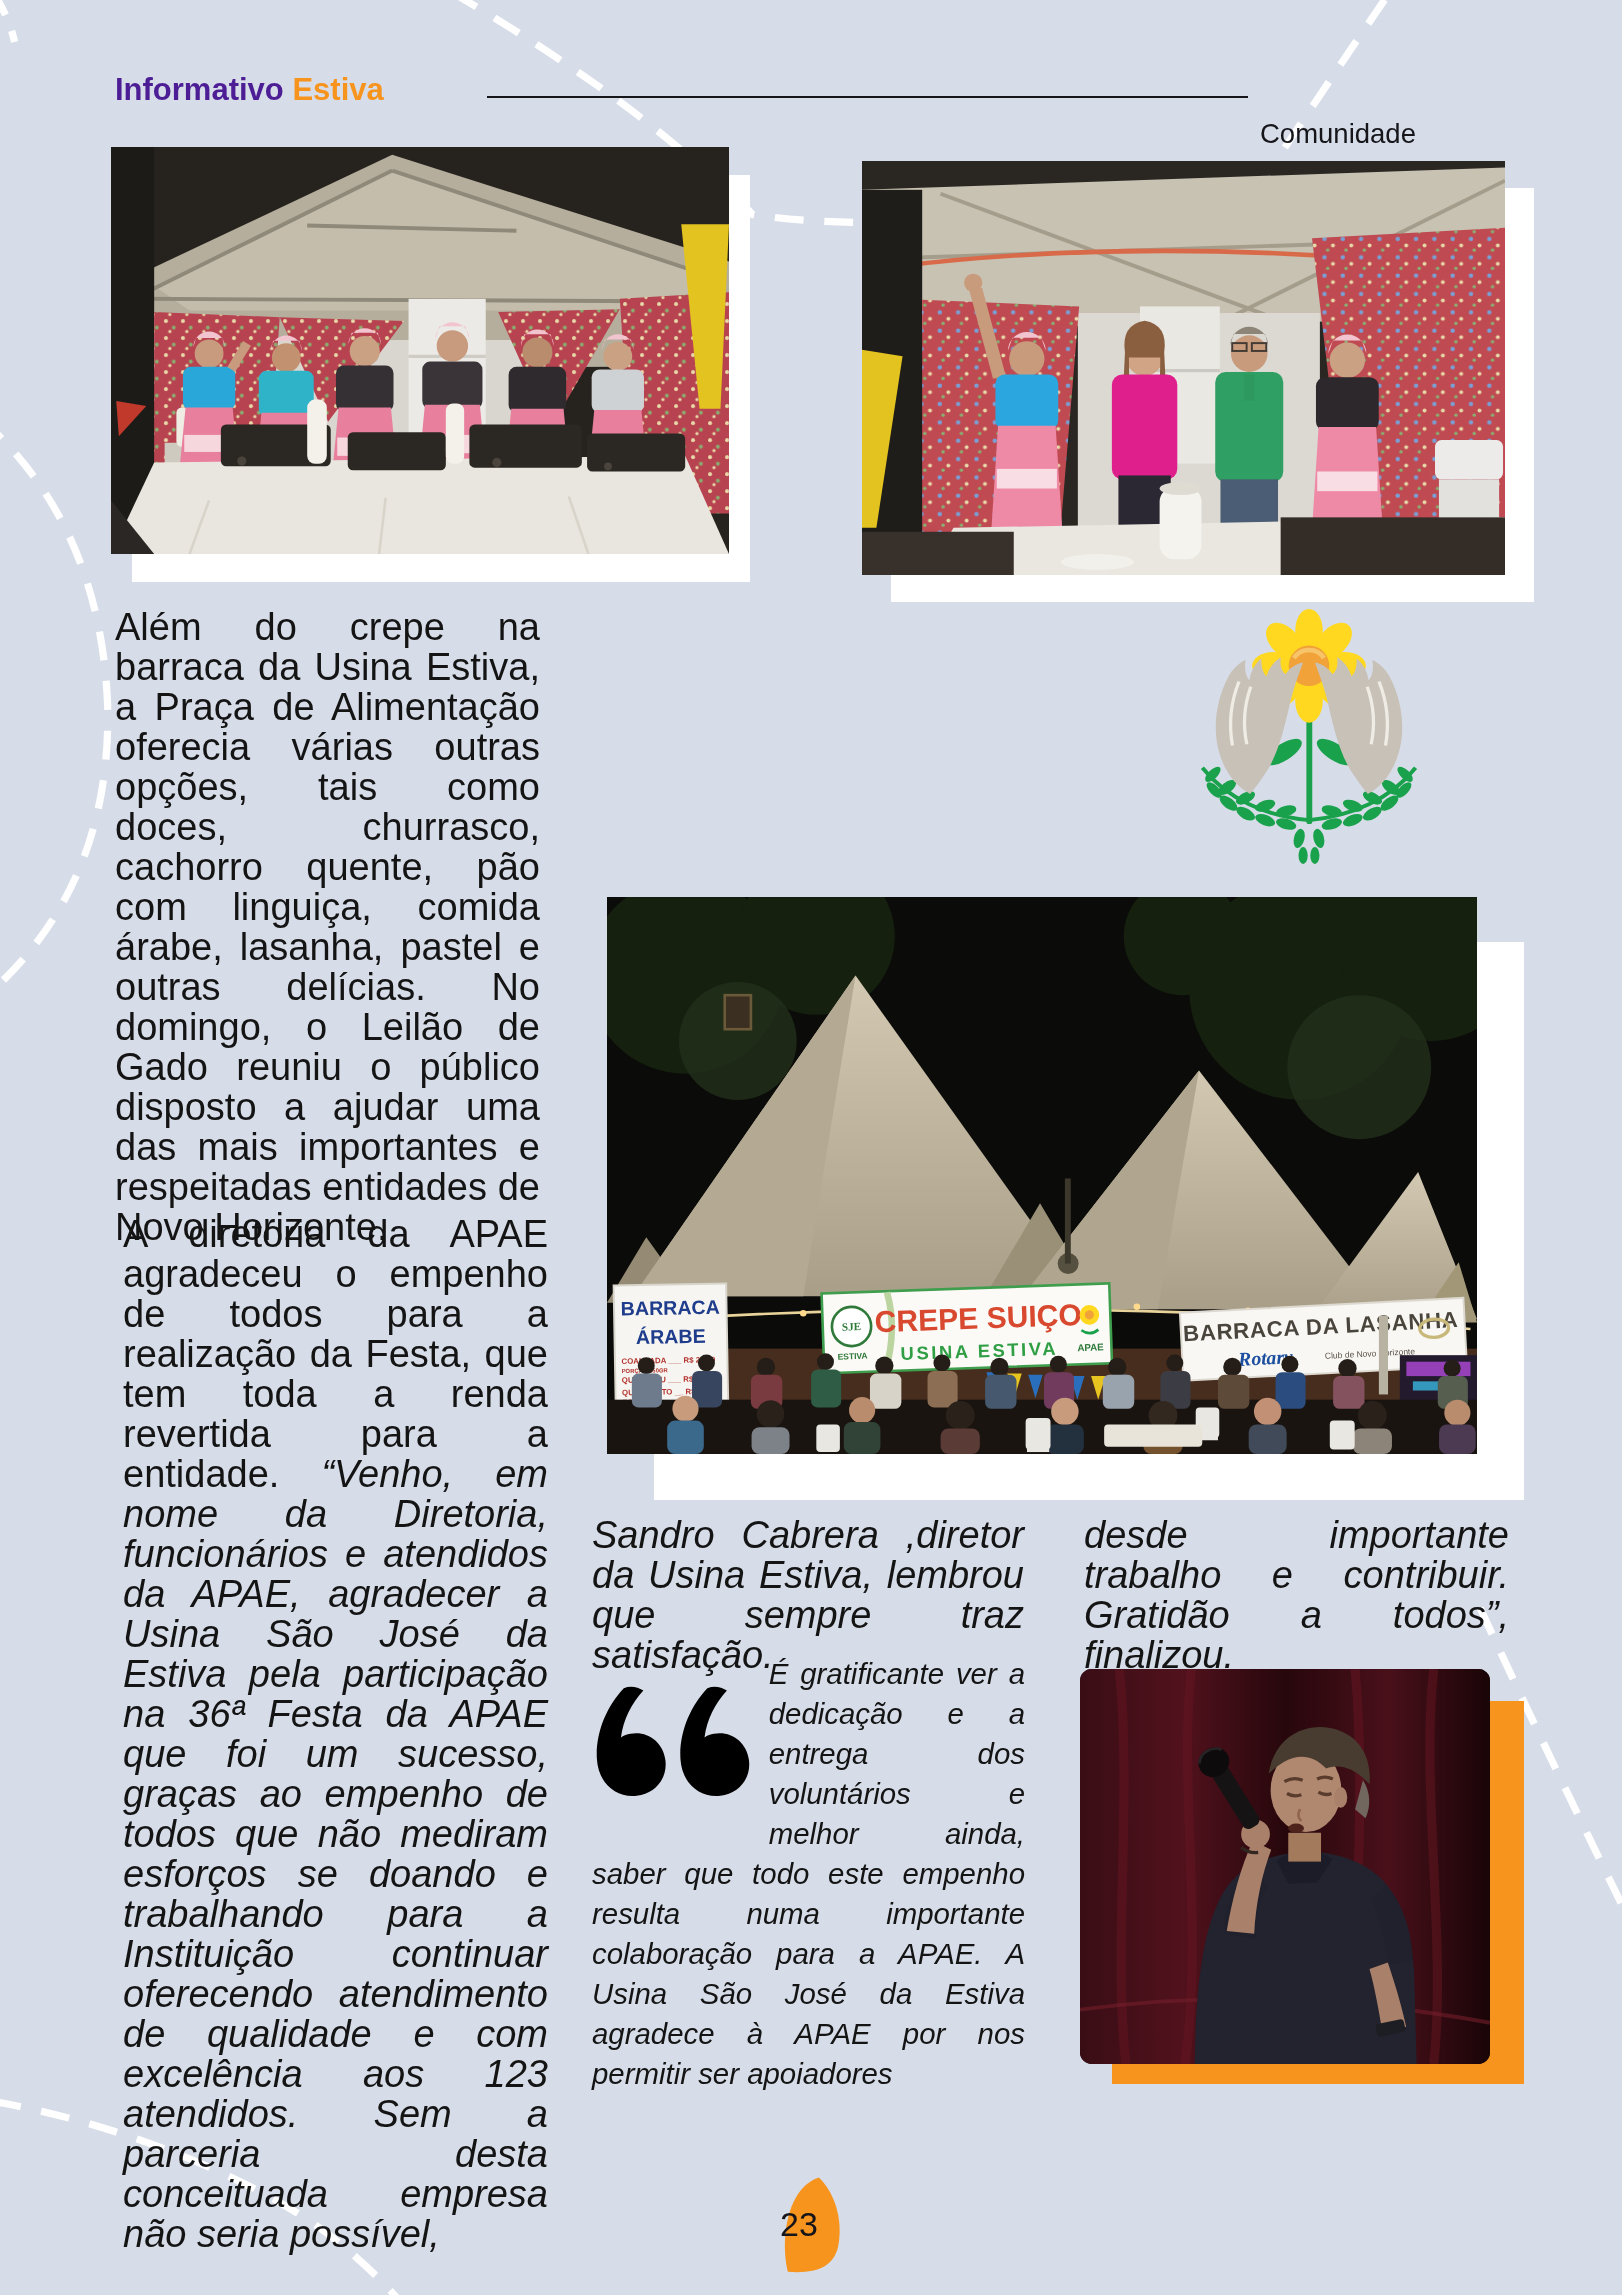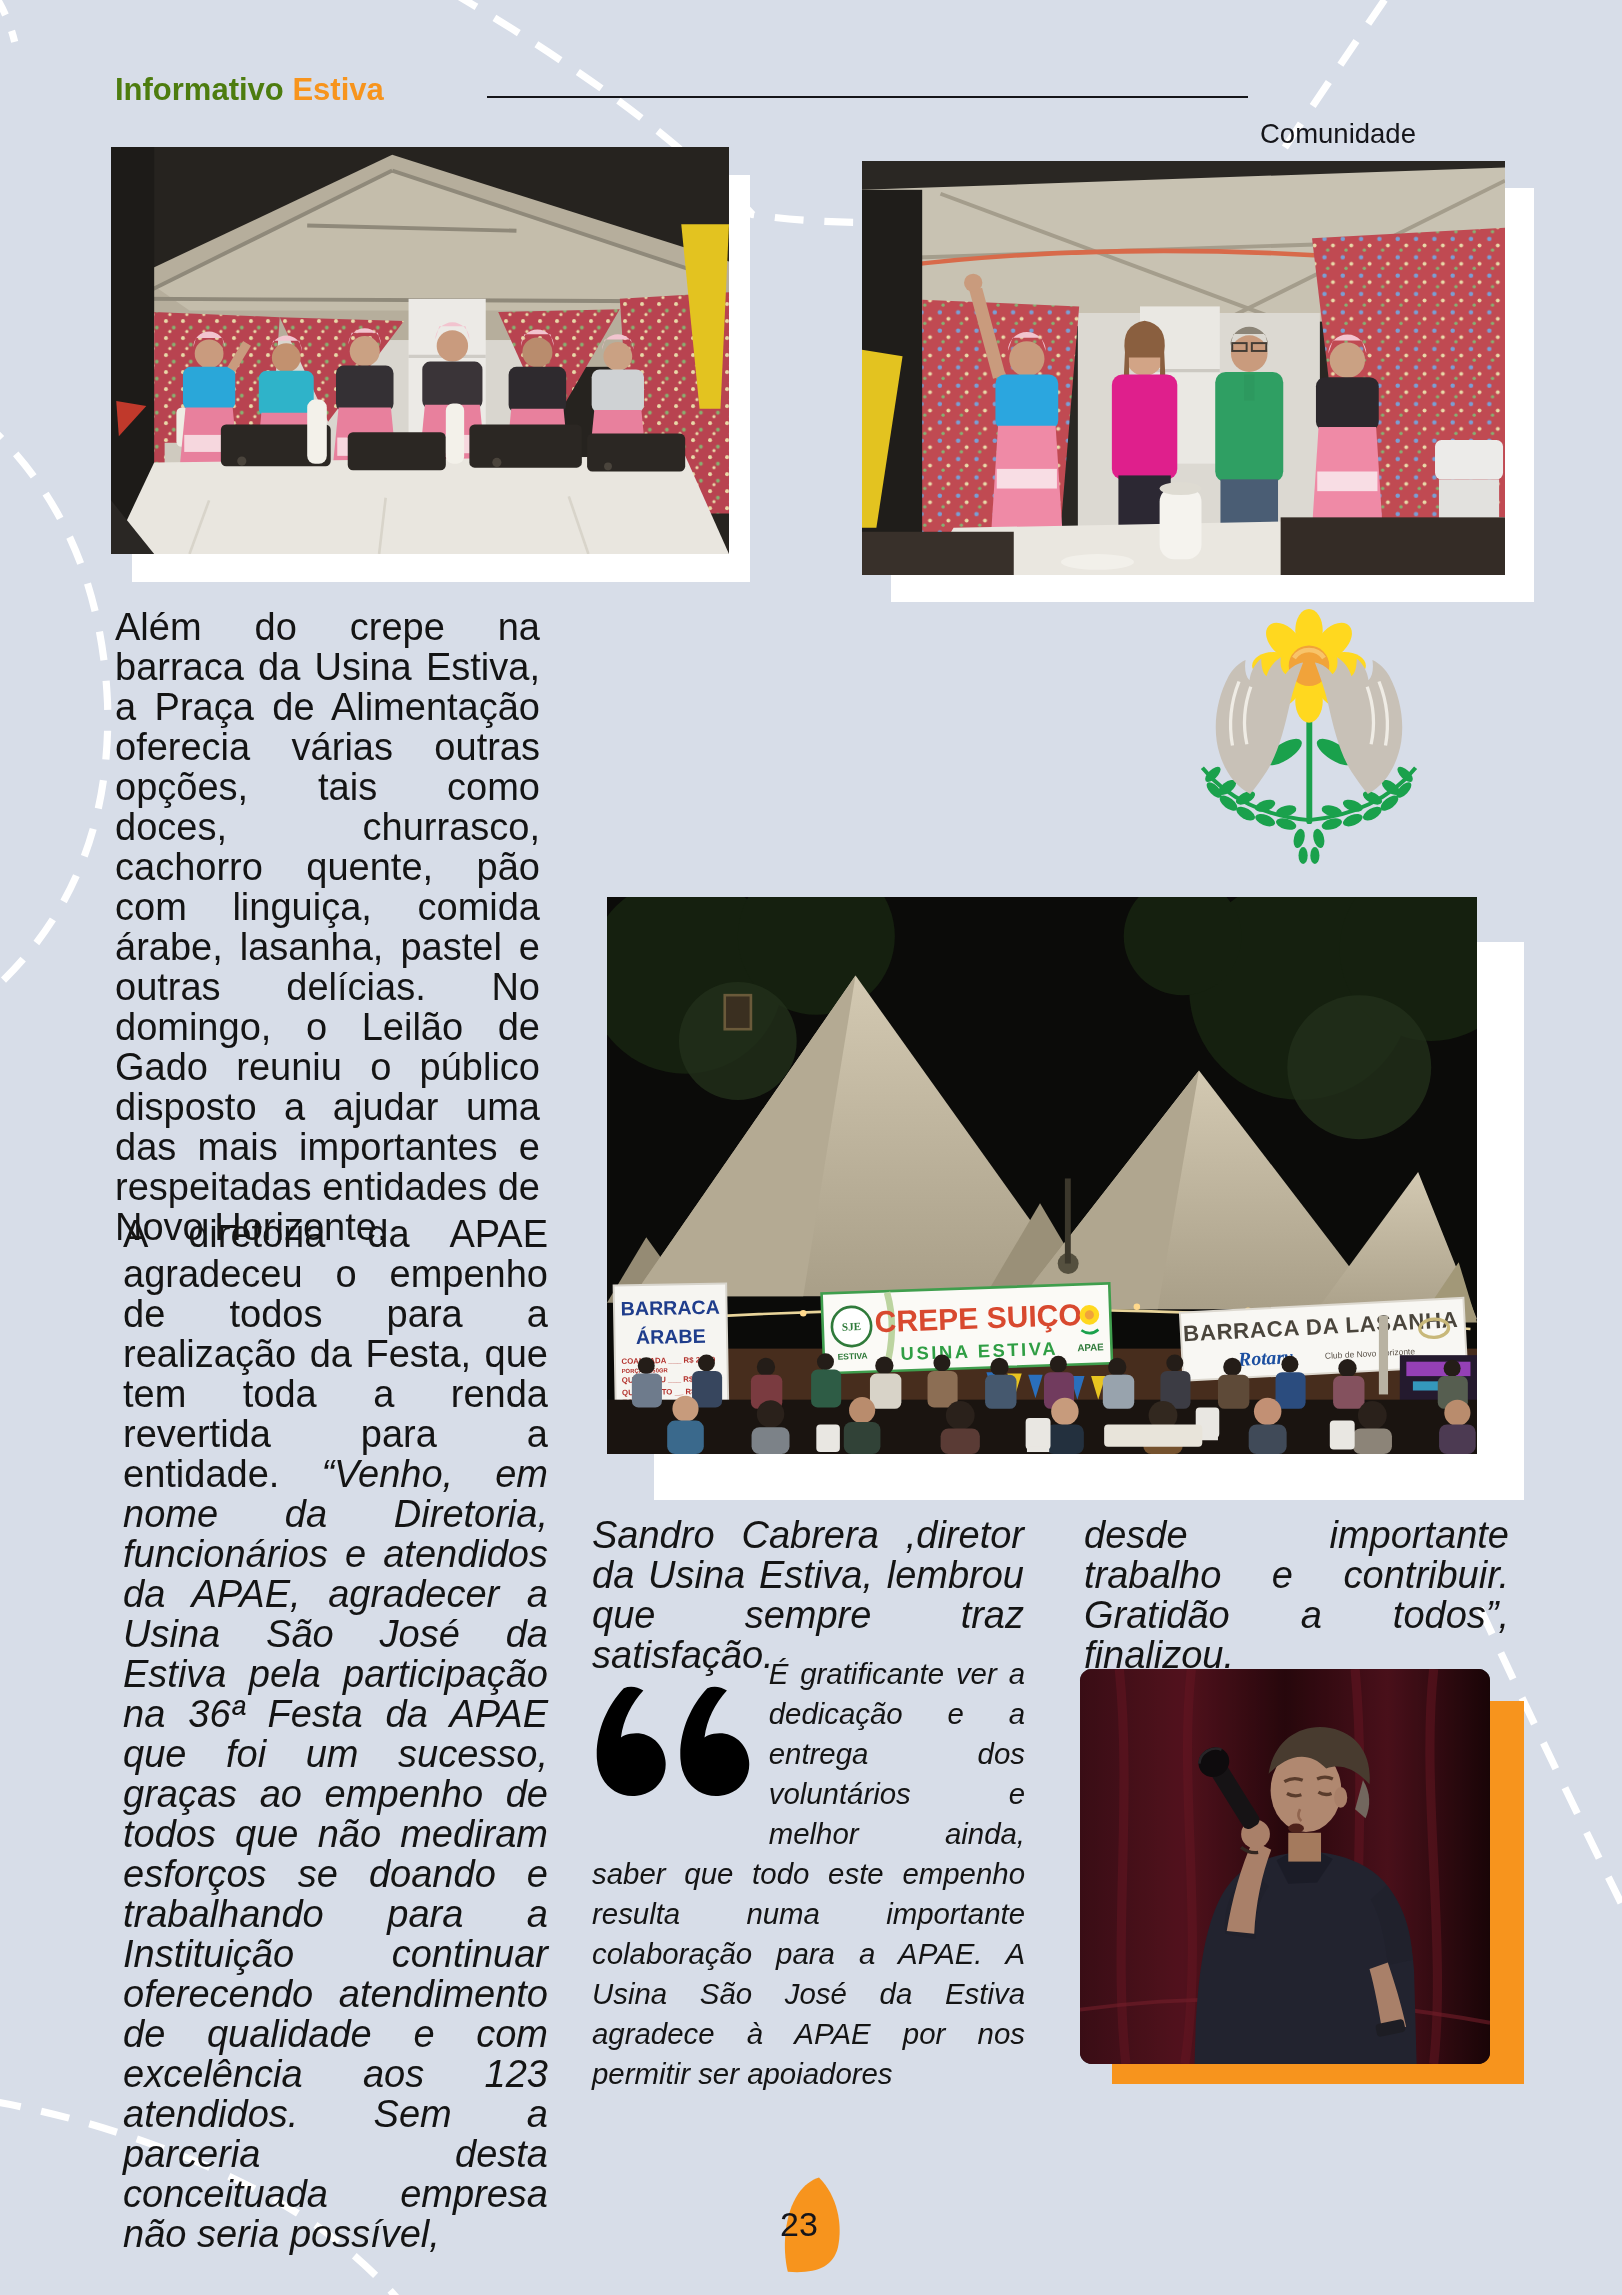--- a/index.html
+++ b/index.html
@@ -2,21 +2,21 @@
 <html style="font-size:10.5px"><head>
 <meta charset="utf-8">
 <style>
   html,body{margin:0;padding:0;background:#c9d1de;}
   .page{position:relative;width:1623px;height:2295px;background:#d7dde8;overflow:hidden;
         font-family:"Liberation Sans",sans-serif;color:#141414;}
   .abs{position:absolute;}
   svg{display:block;}
   
   .brand{position:absolute;left:115px;top:72px;font-size:31px;font-weight:bold;white-space:nowrap;}
-  .brand .w{color:#4d7c0f;}
+  .brand .w{color:#4c1d95;}
   .brand .o{color:#F7941D;}
   .hrule{position:absolute;left:487px;top:96px;width:761px;height:2px;background:#15151a;}
   .section{position:absolute;left:1260px;top:79px;font-size:27.5px;color:#15151a;margin-top:39px;}
   
   .card{position:absolute;background:#ffffff;}
   .card.orange{background:#F7941D;}
   .photo{position:absolute;overflow:hidden;background:#222;}
   .photo svg{width:100%;height:100%;}
   .rounded{border-radius:11.8px;}
   

